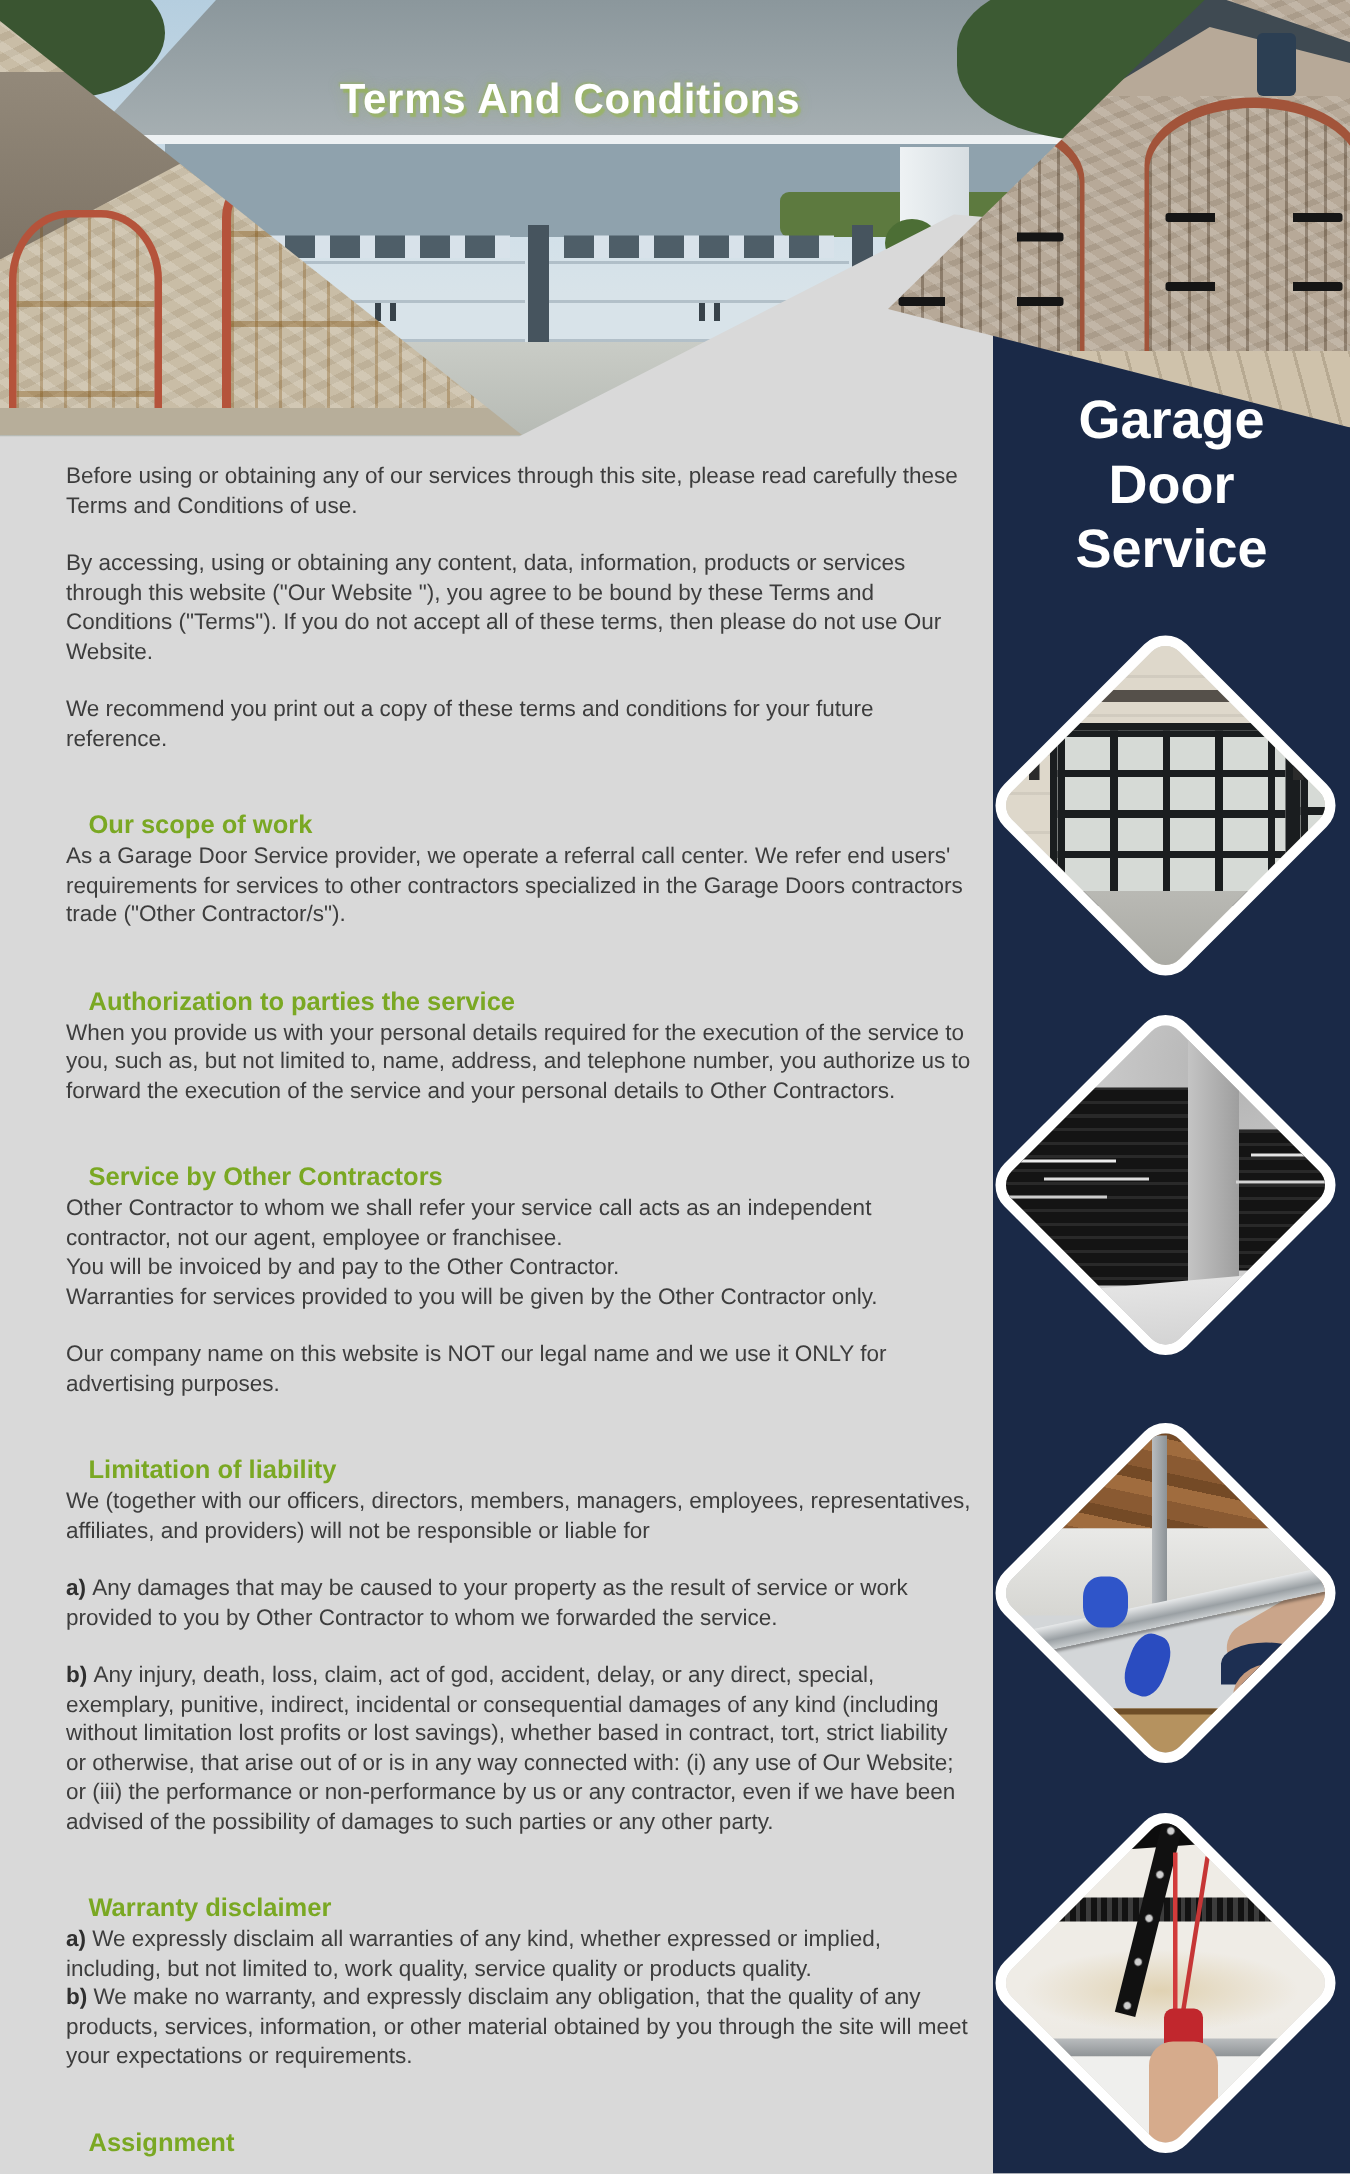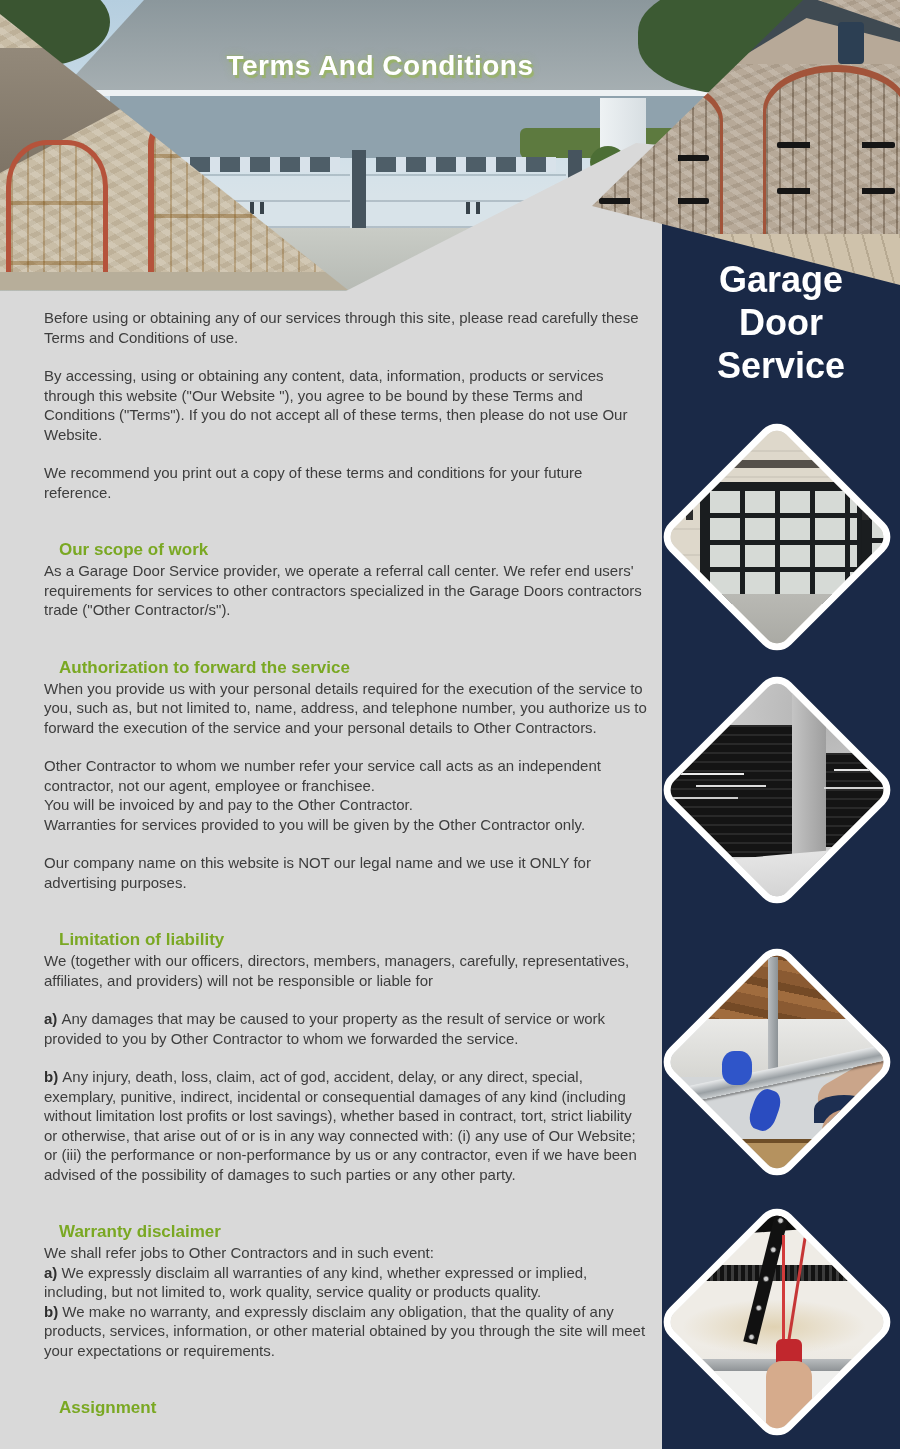--- a/index.html
+++ b/index.html
@@ -150,32 +150,32 @@
 </head>
 <body>
 
 <div class="main-col">
   <div class="terms">
       <p>Before using or obtaining any of our services through this site, please read carefully these Terms and Conditions of use.</p>
       <p>By accessing, using or obtaining any content, data, information, products or services through this website ("Our Website "), you agree to be bound by these Terms and Conditions ("Terms"). If you do not accept all of these terms, then please do not use Our Website.</p>
       <p>We recommend you print out a copy of these terms and conditions for your future reference.</p>
       <h3>Our scope of work</h3>
       <p>As a Garage Door Service provider, we operate a referral call center. We refer end users' requirements for services to other contractors specialized in the Garage Doors contractors trade ("Other Contractor/s").</p>
-      <h3>Authorization to forward the service</h3>
+      <h3>Authorization to parties the service</h3>
       <p>When you provide us with your personal details required for the execution of the service to you, such as, but not limited to, name, address, and telephone number, you authorize us to forward the execution of the service and your personal details to Other Contractors.</p>
-      <p>Other Contractor to whom we number refer your service call acts as an independent contractor, not our agent, employee or franchisee.
+      <h3>Service by Other Contractors</h3>
+      <p>Other Contractor to whom we shall refer your service call acts as an independent contractor, not our agent, employee or franchisee.
 You will be invoiced by and pay to the Other Contractor.
 Warranties for services provided to you will be given by the Other Contractor only.</p>
       <p>Our company name on this website is NOT our legal name and we use it ONLY for advertising purposes.</p>
       <h3>Limitation of liability</h3>
-      <p>We (together with our officers, directors, members, managers, carefully, representatives, affiliates, and providers) will not be responsible or liable for</p>
+      <p>We (together with our officers, directors, members, managers, employees, representatives, affiliates, and providers) will not be responsible or liable for</p>
       <p><b>a) </b>Any damages that may be caused to your property as the result of service or work provided to you by Other Contractor to whom we forwarded the service.</p>
       <p><b>b) </b>Any injury, death, loss, claim, act of god, accident, delay, or any direct, special, exemplary, punitive, indirect, incidental or consequential damages of any kind (including without limitation lost profits or lost savings), whether based in contract, tort, strict liability or otherwise, that arise out of or is in any way connected with: (i) any use of Our Website; or (iii) the performance or non-performance by us or any contractor, even if we have been advised of the possibility of damages to such parties or any other party.</p>
       <h3>Warranty disclaimer</h3>
-      <p class="tight">We shall refer jobs to Other Contractors and in such event:</p>
       <p class="tight"><b>a) </b>We expressly disclaim all warranties of any kind, whether expressed or implied, including, but not limited to, work quality, service quality or products quality.</p>
       <p><b>b) </b>We make no warranty, and expressly disclaim any obligation, that the quality of any products, services, information, or other material obtained by you through the site will meet your expectations or requirements.</p>
       <h3>Assignment</h3>
     </div>
 </div>
 
 <div class="sidebar">
   <div class="sidebar-title">Garage
 Door
 Service</div>

